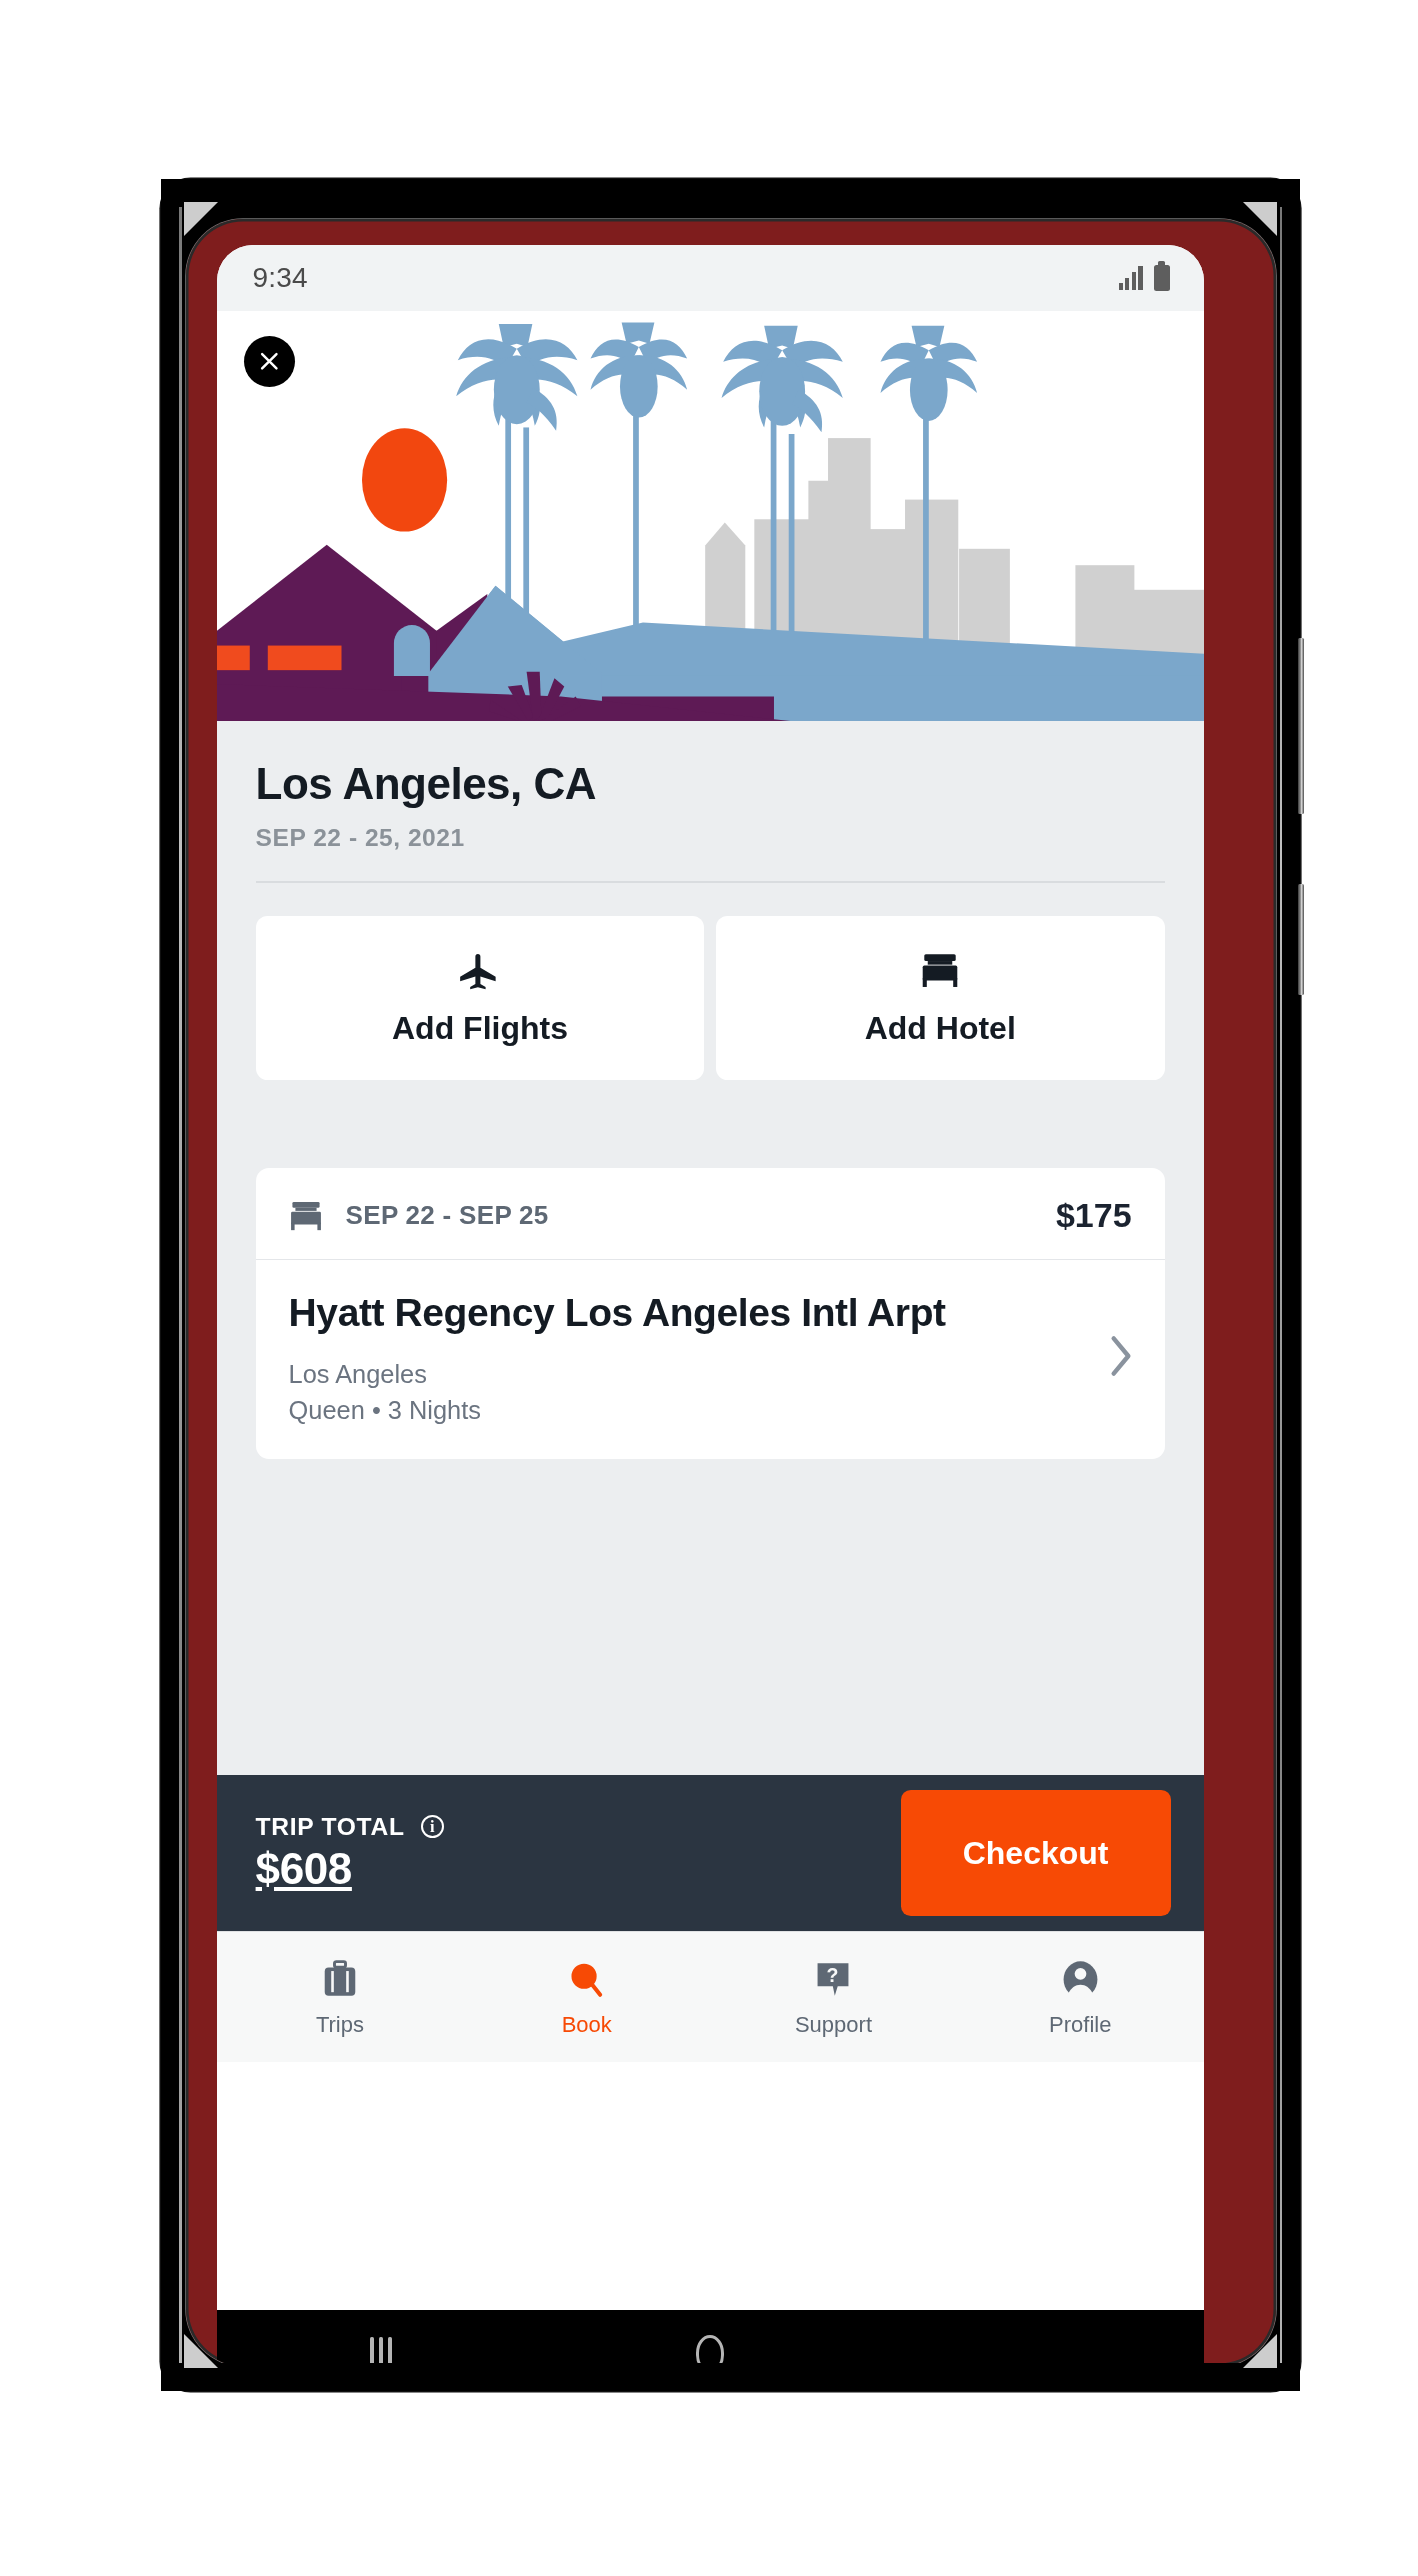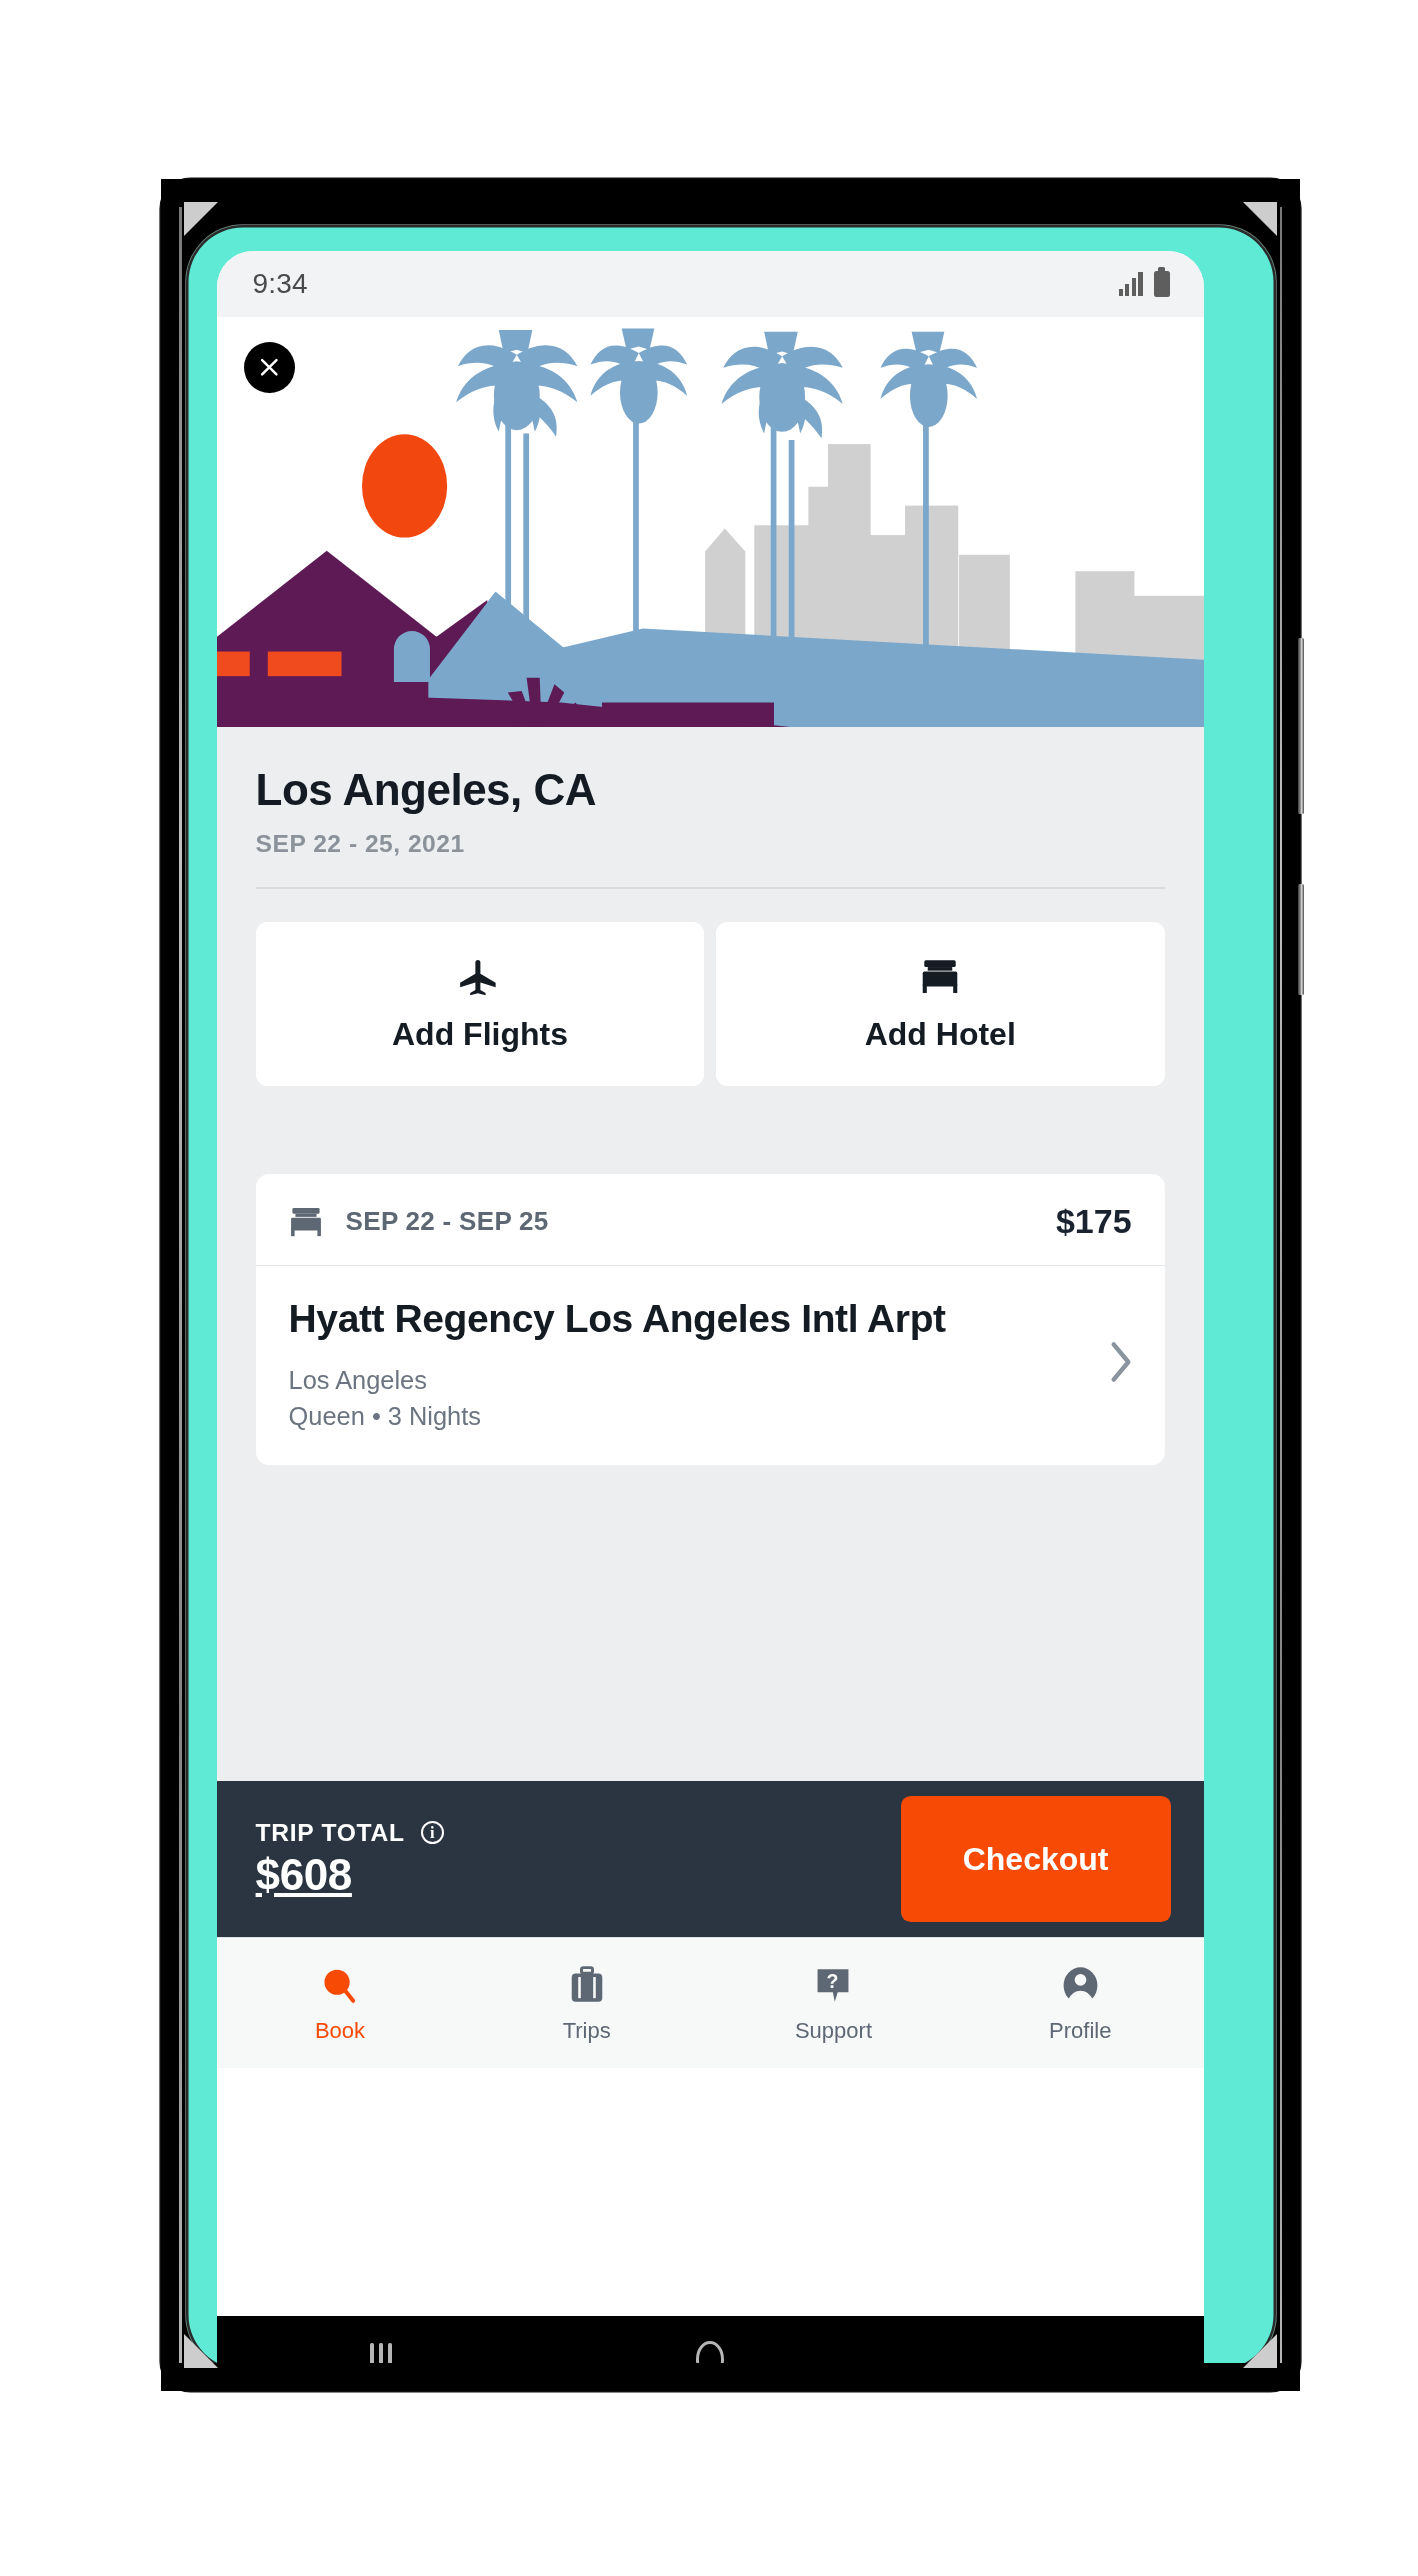--- a/index.html
+++ b/index.html
@@ -64,23 +64,23 @@
     position: absolute;
     left: 18px; top: 28px; bottom: 28px;
     width: 2.5px;
     background: linear-gradient(180deg, #8d8d8d, #e3e3e3 30%, #9a9a9a 70%, #d6d6d6);
     opacity: .85;
   }
 
   
   #bezel {
     position: absolute;
-    left: 24.6px; top: 46px;
+    left: 24.6px; top: 40px;
     width: 1090px; height: 2147px;
-    background: #5eead4;
+    background: #7f1d1d;
     border-radius: 57px;
     box-shadow: inset 0 0 0 2.5px #2a2a2a, 0 0 0 0.8px #777;
     overflow: hidden;
   }
 
   
   #screen {
     position: absolute;
     left: 31px; top: 26px;
     width: 987px; height: 2065px;
@@ -551,42 +551,42 @@
             <span id="trip-total-label">TRIP TOTAL</span>
             <span id="trip-total-info-icon">i</span>
           </div>
           <div id="trip-total-amount">$608</div>
         </div>
         <button id="checkout-button">Checkout</button>
       </div>
 
       <div id="tab-bar">
 
-        <div class="tab-item active">
-          <span class="tab-icon">
-            <svg width="39" height="39" viewBox="0 0 24 24" fill="none">
-              <circle cx="10.5" cy="10" r="6.6" stroke-width="2.3"></circle>
-              <path d="M15.4 15.1 L20.4 21.4" stroke-width="2.5" stroke-linecap="round"></path>
-            </svg>
-          </span>
-          <span class="tab-label">Book</span>
-        </div>
-
         <div class="tab-item">
           <span class="tab-icon">
             <svg width="36" height="39" viewBox="0 0 22 24">
               <rect x="7.6" y="1" width="6.8" height="3.4" rx="1.1" fill="none" stroke-width="1.8"></rect>
               <rect x="1.6" y="4.6" width="18.8" height="17.4" rx="2.4" stroke="none"></rect>
               <rect x="5.6" y="6.8" width="1.6" height="13" fill="#f7f8f8" stroke="none"></rect>
               <rect x="14.8" y="6.8" width="1.6" height="13" fill="#f7f8f8" stroke="none"></rect>
             </svg>
           </span>
           <span class="tab-label">Trips</span>
         </div>
 
+        <div class="tab-item active">
+          <span class="tab-icon">
+            <svg width="39" height="39" viewBox="0 0 24 24" fill="none">
+              <circle cx="10.5" cy="10" r="6.6" stroke-width="2.3"></circle>
+              <path d="M15.4 15.1 L20.4 21.4" stroke-width="2.5" stroke-linecap="round"></path>
+            </svg>
+          </span>
+          <span class="tab-label">Book</span>
+        </div>
+
         <div class="tab-item">
           <span class="tab-icon">
             <svg width="38" height="39" viewBox="0 0 23 24">
               <path d="M2 2h19v14.2h-6.6L12.6 22l-1.2-5.8H2z" stroke="none"></path>
               <text x="11.2" y="13.6" font-size="12" font-weight="bold" text-anchor="middle" fill="#f7f8f8" stroke="none" font-family="Liberation Sans, sans-serif">?</text>
             </svg>
           </span>
           <span class="tab-label">Support</span>
         </div>
 

